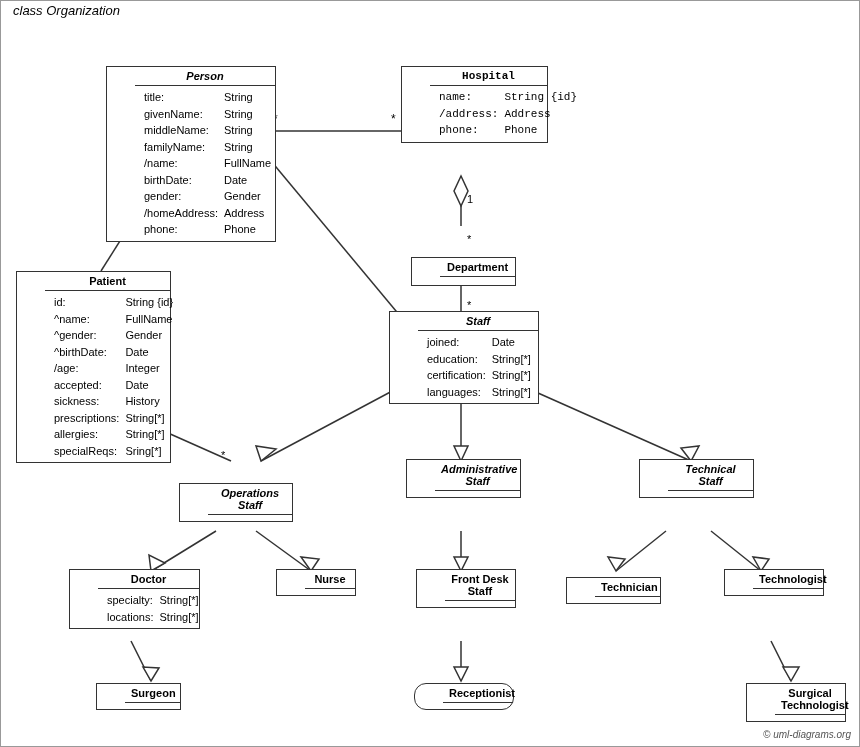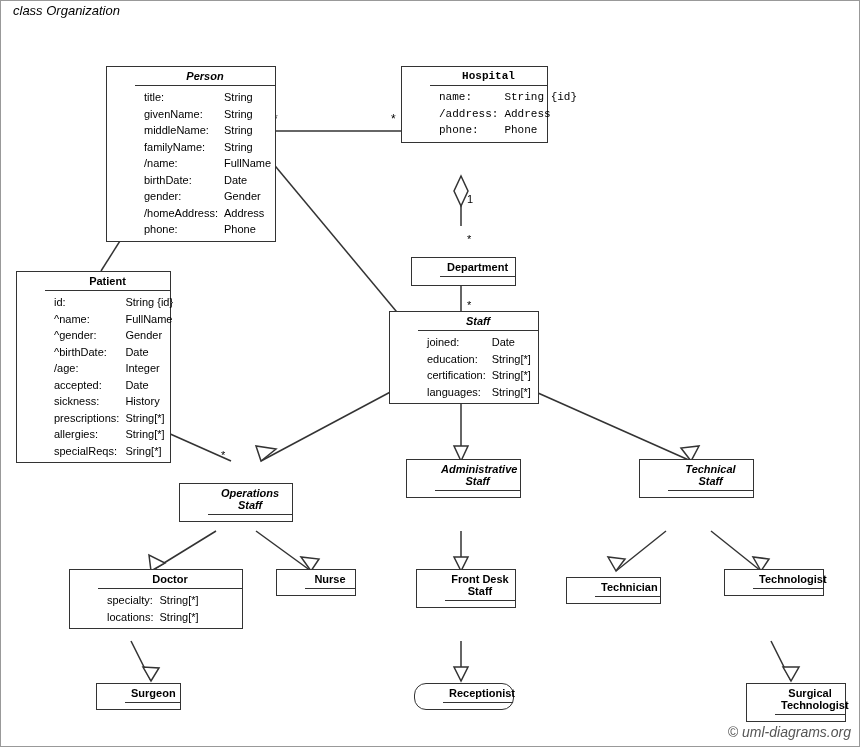--- a/index.html
+++ b/index.html
@@ -59,21 +59,21 @@
       top: 0;
       left: 0;
       width: 860px;
       height: 747px;
       pointer-events: none;
     }
     .copyright {
       position: absolute;
       bottom: 6px;
       right: 8px;
-      font-size: 14px;
+      font-size: 10px;
       color: #555;
       font-style: italic;
       margin-left: 31px;
     }
   </style>
 </head>
 <body>
 
 <div id="diagram-container">
 
@@ -298,21 +298,21 @@
   <div class="uml-class" style="left:405px; top:458px; width:115px; text-align:center;">
     <div class="class-header italic">Administrative<br>Staff</div>
     <div class="class-body" style="min-height:6px;"></div>
   </div>
 
   <div class="uml-class" style="left:638px; top:458px; width:115px; text-align:center;">
     <div class="class-header italic">Technical<br>Staff</div>
     <div class="class-body" style="min-height:6px;"></div>
   </div>
 
-  <div class="uml-class" style="left:68px; top:568px; width:174px;">
+  <div class="uml-class" style="left:68px; top:568px; width:131px;">
     <div class="class-header">Doctor</div>
     <div class="class-body">
       <table>
         <tbody>
             <tr>
               <td>specialty:</td>
               <td>String[*]</td>
             </tr>
         <tr>
               <td>locations:</td>

